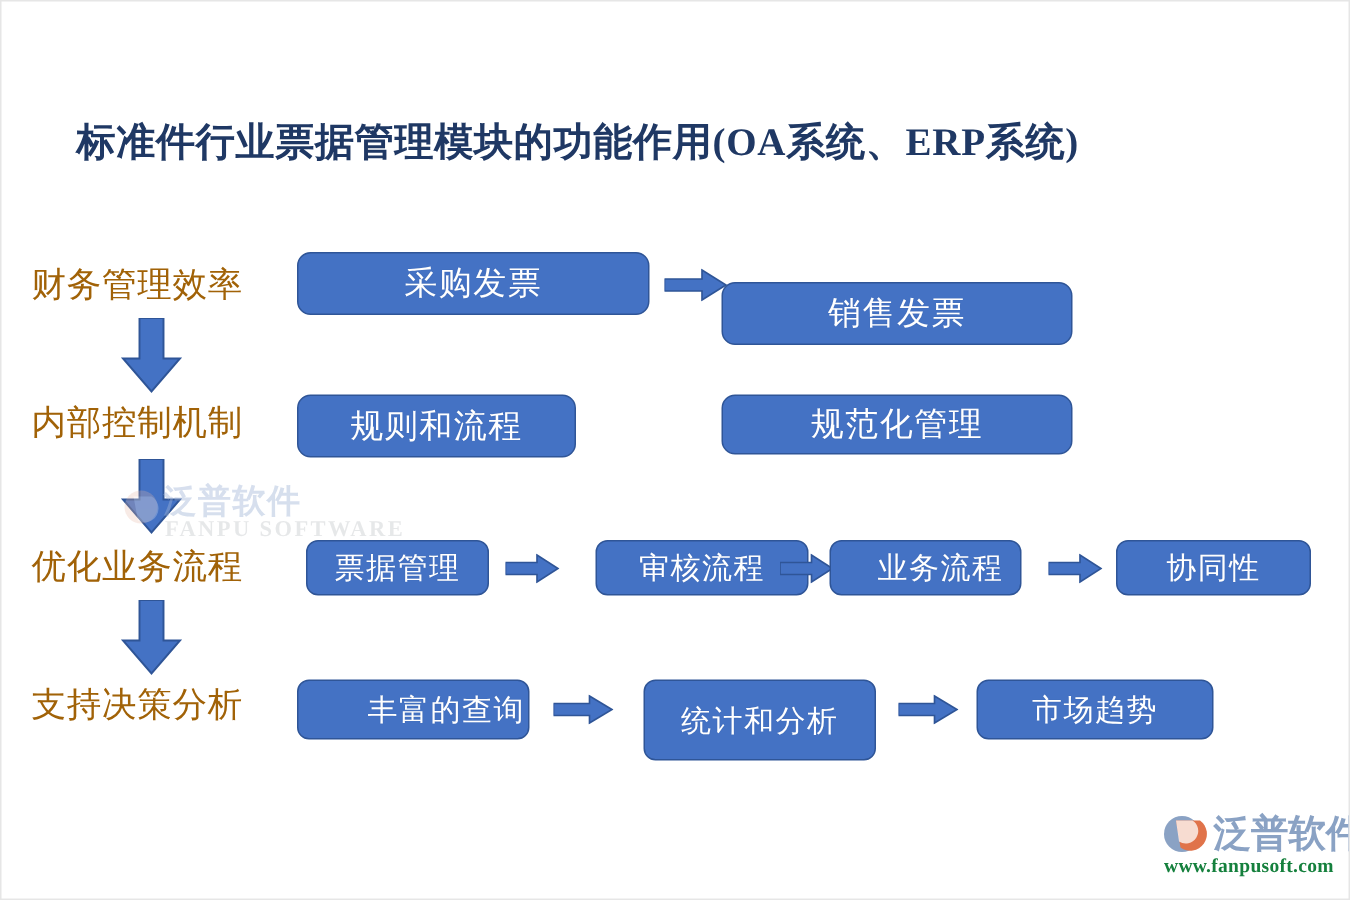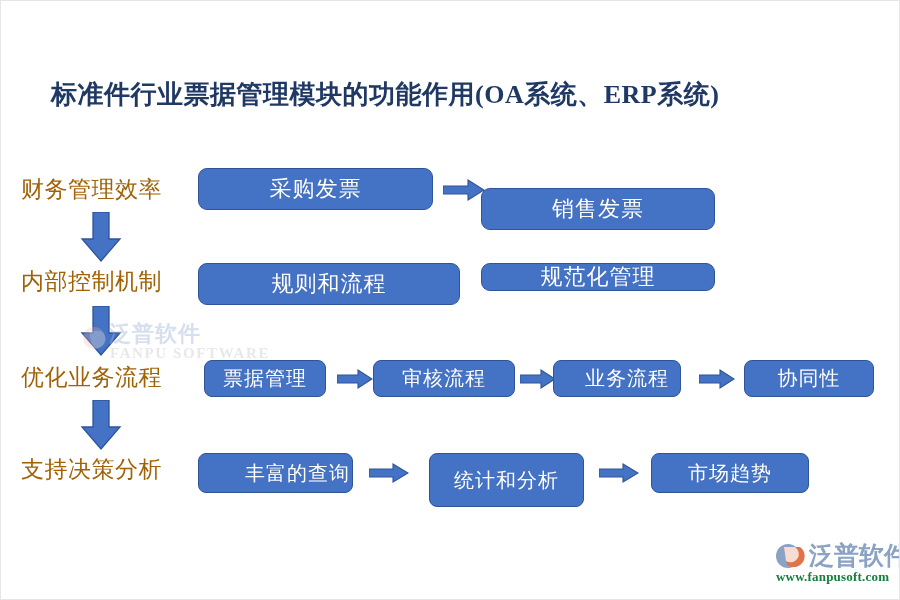--- a/index.html
+++ b/index.html
@@ -167,31 +167,31 @@
 </div>
 
 <div class="box" style="left:197px; top:167px; width:235px; height:42px;">采购发票</div>
 
 <svg class="arrow-r" style="left:442px; top:178px;" width="42" height="22" viewBox="0 0 42 22">
   <polygon points="0,7 25,7 25,1 41,11 25,21 25,15 0,15" fill="#4472C4" stroke="#2F5597" stroke-width="1.1"></polygon>
 </svg>
 
 <div class="box" style="left:480px; top:167px; width:234px; height:42px;margin-top:20px;">销售发票</div>
 
-<div class="box" style="left:197px; top:262px; width:262px; height:42px;">规则和流程</div>
-
-<div class="box" style="left:480px; top:262px; width:234px; height:28px;">规范化管理</div>
+<div class="box" style="left:197px; top:262px; width:186px; height:42px;">规则和流程</div>
+
+<div class="box" style="left:480px; top:262px; width:234px; height:40px;">规范化管理</div>
 
 <div class="box sm" style="left:203px; top:359px; width:122px; height:37px;">票据管理</div>
 
 <svg class="arrow-r" style="left:336px; top:368px;" width="36" height="20" viewBox="0 0 36 20">
   <polygon points="0,6 21,6 21,1 35,10 21,19 21,14 0,14" fill="#4472C4" stroke="#2F5597" stroke-width="1.1"></polygon>
 </svg>
 
-<div class="box sm" style="left:372px; top:359px; width:142px; height:37px;">审核流程</div>
+<div class="box sm" style="left:396px; top:359px; width:142px; height:37px;">审核流程</div>
 
 <svg class="arrow-r" style="left:519px; top:368px;" width="36" height="20" viewBox="0 0 36 20">
   <polygon points="0,6 21,6 21,1 35,10 21,19 21,14 0,14" fill="#4472C4" stroke="#2F5597" stroke-width="1.1"></polygon>
 </svg>
 
 <div class="box sm" style="left:552px; top:359px; width:128px; height:37px;padding-left:20px;">业务流程</div>
 
 <svg class="arrow-r" style="left:698px; top:368px;" width="36" height="20" viewBox="0 0 36 20">
   <polygon points="0,6 21,6 21,1 35,10 21,19 21,14 0,14" fill="#4472C4" stroke="#2F5597" stroke-width="1.1"></polygon>
 </svg>

